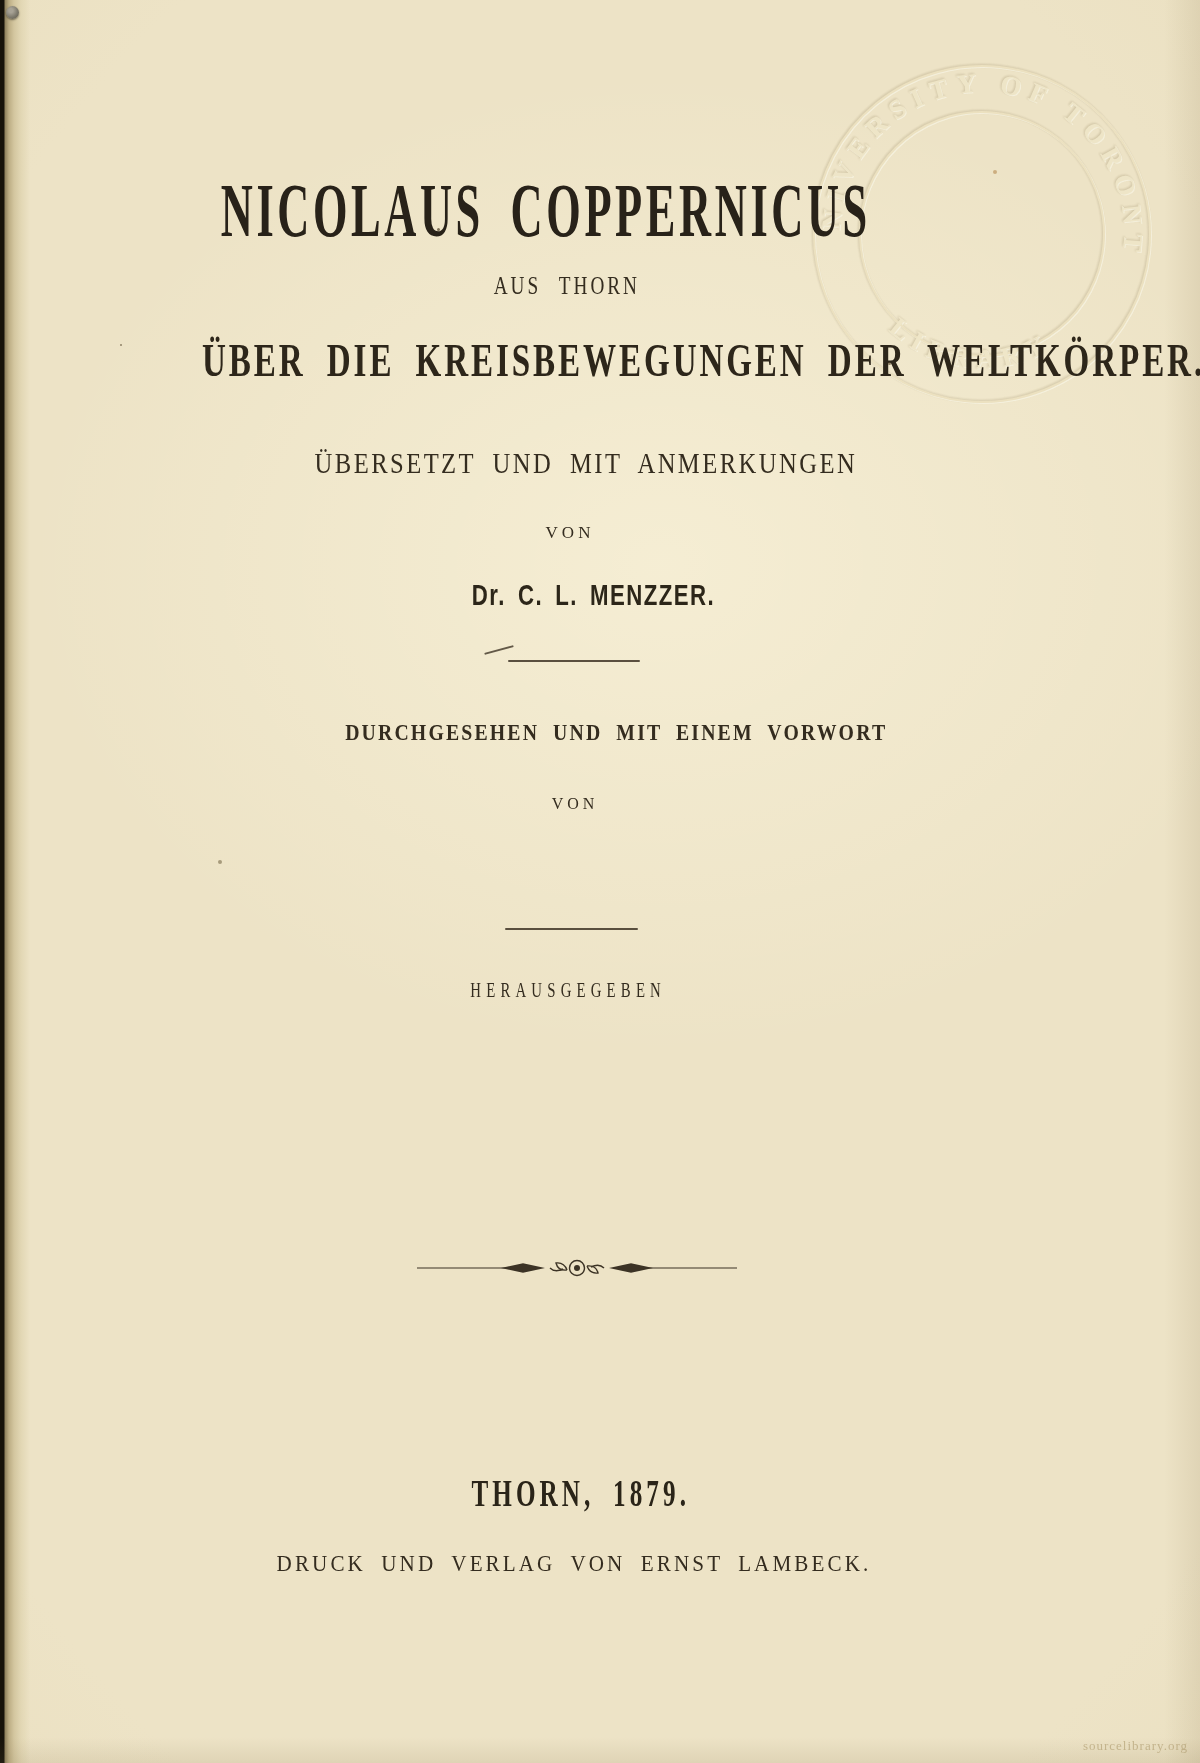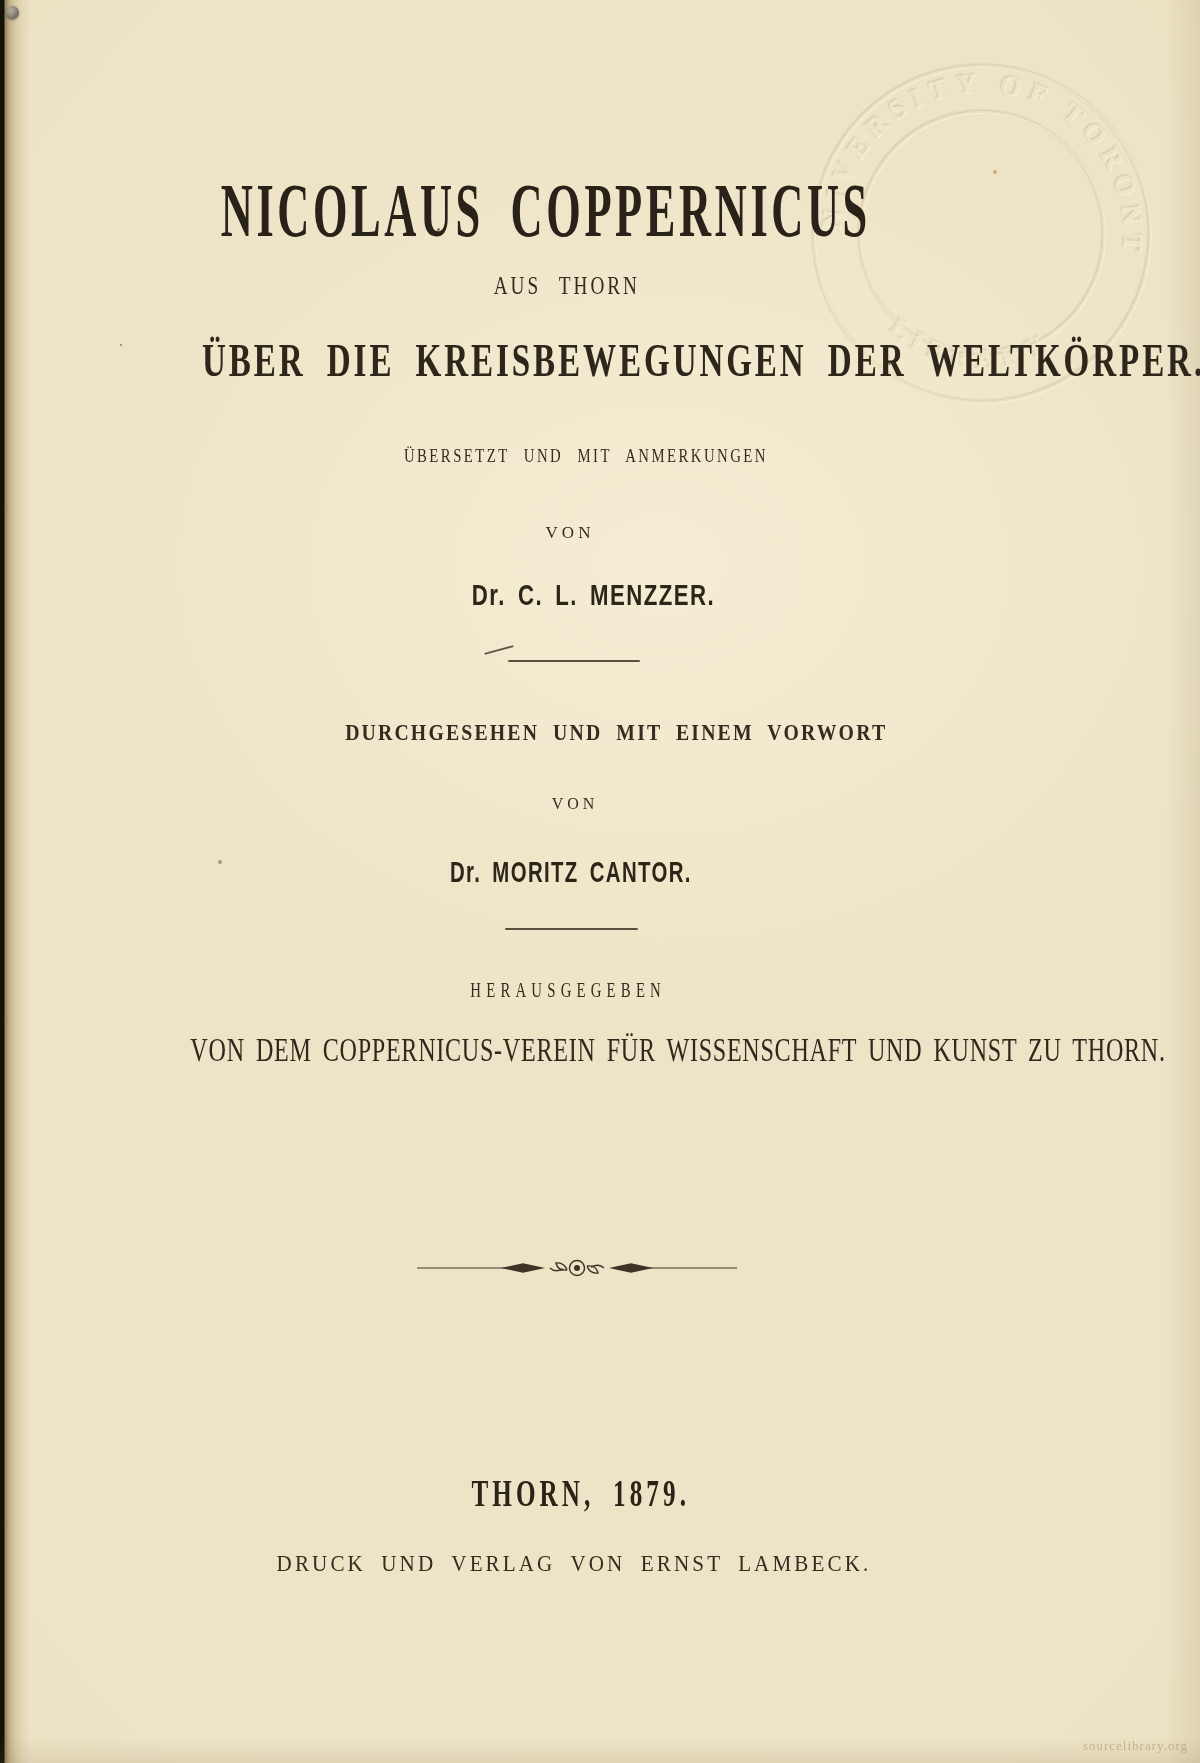--- a/index.html
+++ b/index.html
@@ -41,21 +41,21 @@
 
   .t-main      { top:168px; font-weight:bold; font-size:74px; letter-spacing:6px; word-spacing:20px; color:#282219; }
   .t-main > span { transform:translateX(-54px) scaleX(0.60) scaleY(1.04); }
 
   .t-origin    { top:271px; font-size:26px; letter-spacing:4px; word-spacing:14px; }
   .t-origin > span { transform:translateX(-33px) scaleX(0.74); }
 
   .t-work      { top:334px; font-weight:bold; font-size:46px; letter-spacing:4px; word-spacing:14px; color:#2d261a;padding-left:27px; }
   .t-work > span { transform:translateX(-20px) scaleX(0.72); }
 
-  .t-transnote { top:446px; font-size:18px; letter-spacing:3px; word-spacing:10px;padding-left:32px; }
+  .t-transnote { top:446px; font-size:30px; letter-spacing:3px; word-spacing:10px;padding-left:32px; }
   .t-transnote > span { transform:translateX(-30px) scaleX(0.82); }
 
   .t-von1      { top:523px; font-size:17px; letter-spacing:4px; }
   .t-von1 > span { transform:translateX(-30px); }
 
   .t-menzzer   { top:578px; font-family:"Liberation Sans", sans-serif; font-weight:bold;
                  font-size:30px; letter-spacing:2px; word-spacing:6px; color:#2c2619;text-decoration:underline; }
   .t-menzzer > span { transform:translateX(-6px) scaleX(0.74); }
 
   .rule { position:absolute; height:2px; background:rgba(62,52,38,0.85); border-radius:1px; }
@@ -166,33 +166,27 @@
   <div class="rule rule1"></div>
 
   <div class="line t-revnote">
     <span>DURCHGESEHEN UND MIT EINEM VORWORT</span>
   </div>
 
   <div class="line t-von2">
     <span>VON</span>
   </div>
 
-  <div class="line t-cantor">
-    <span>Dr. MORITZ CANTOR.</span>
-  </div>
 
   <div class="rule rule2"></div>
 
   <div class="line t-herausg">
     <span>HERAUSGEGEBEN</span>
   </div>
 
-  <div class="line t-verein">
-    <span>VON DEM COPPERNICUS-VEREIN FÜR WISSENSCHAFT UND KUNST ZU THORN.</span>
-  </div>
 
   <div class="line ornament-wrap">
     <span>
       <svg width="320" height="24" viewBox="0 0 320 24">
         <g stroke="#3c3325" fill="none" stroke-width="1.2">
           <line x1="0" y1="12" x2="90" y2="12"></line>
           <line x1="230" y1="12" x2="320" y2="12"></line>
         </g>
         <g fill="#3c3325">
           <polygon points="84,12 106,7.2 128,12 106,16.8"></polygon>

